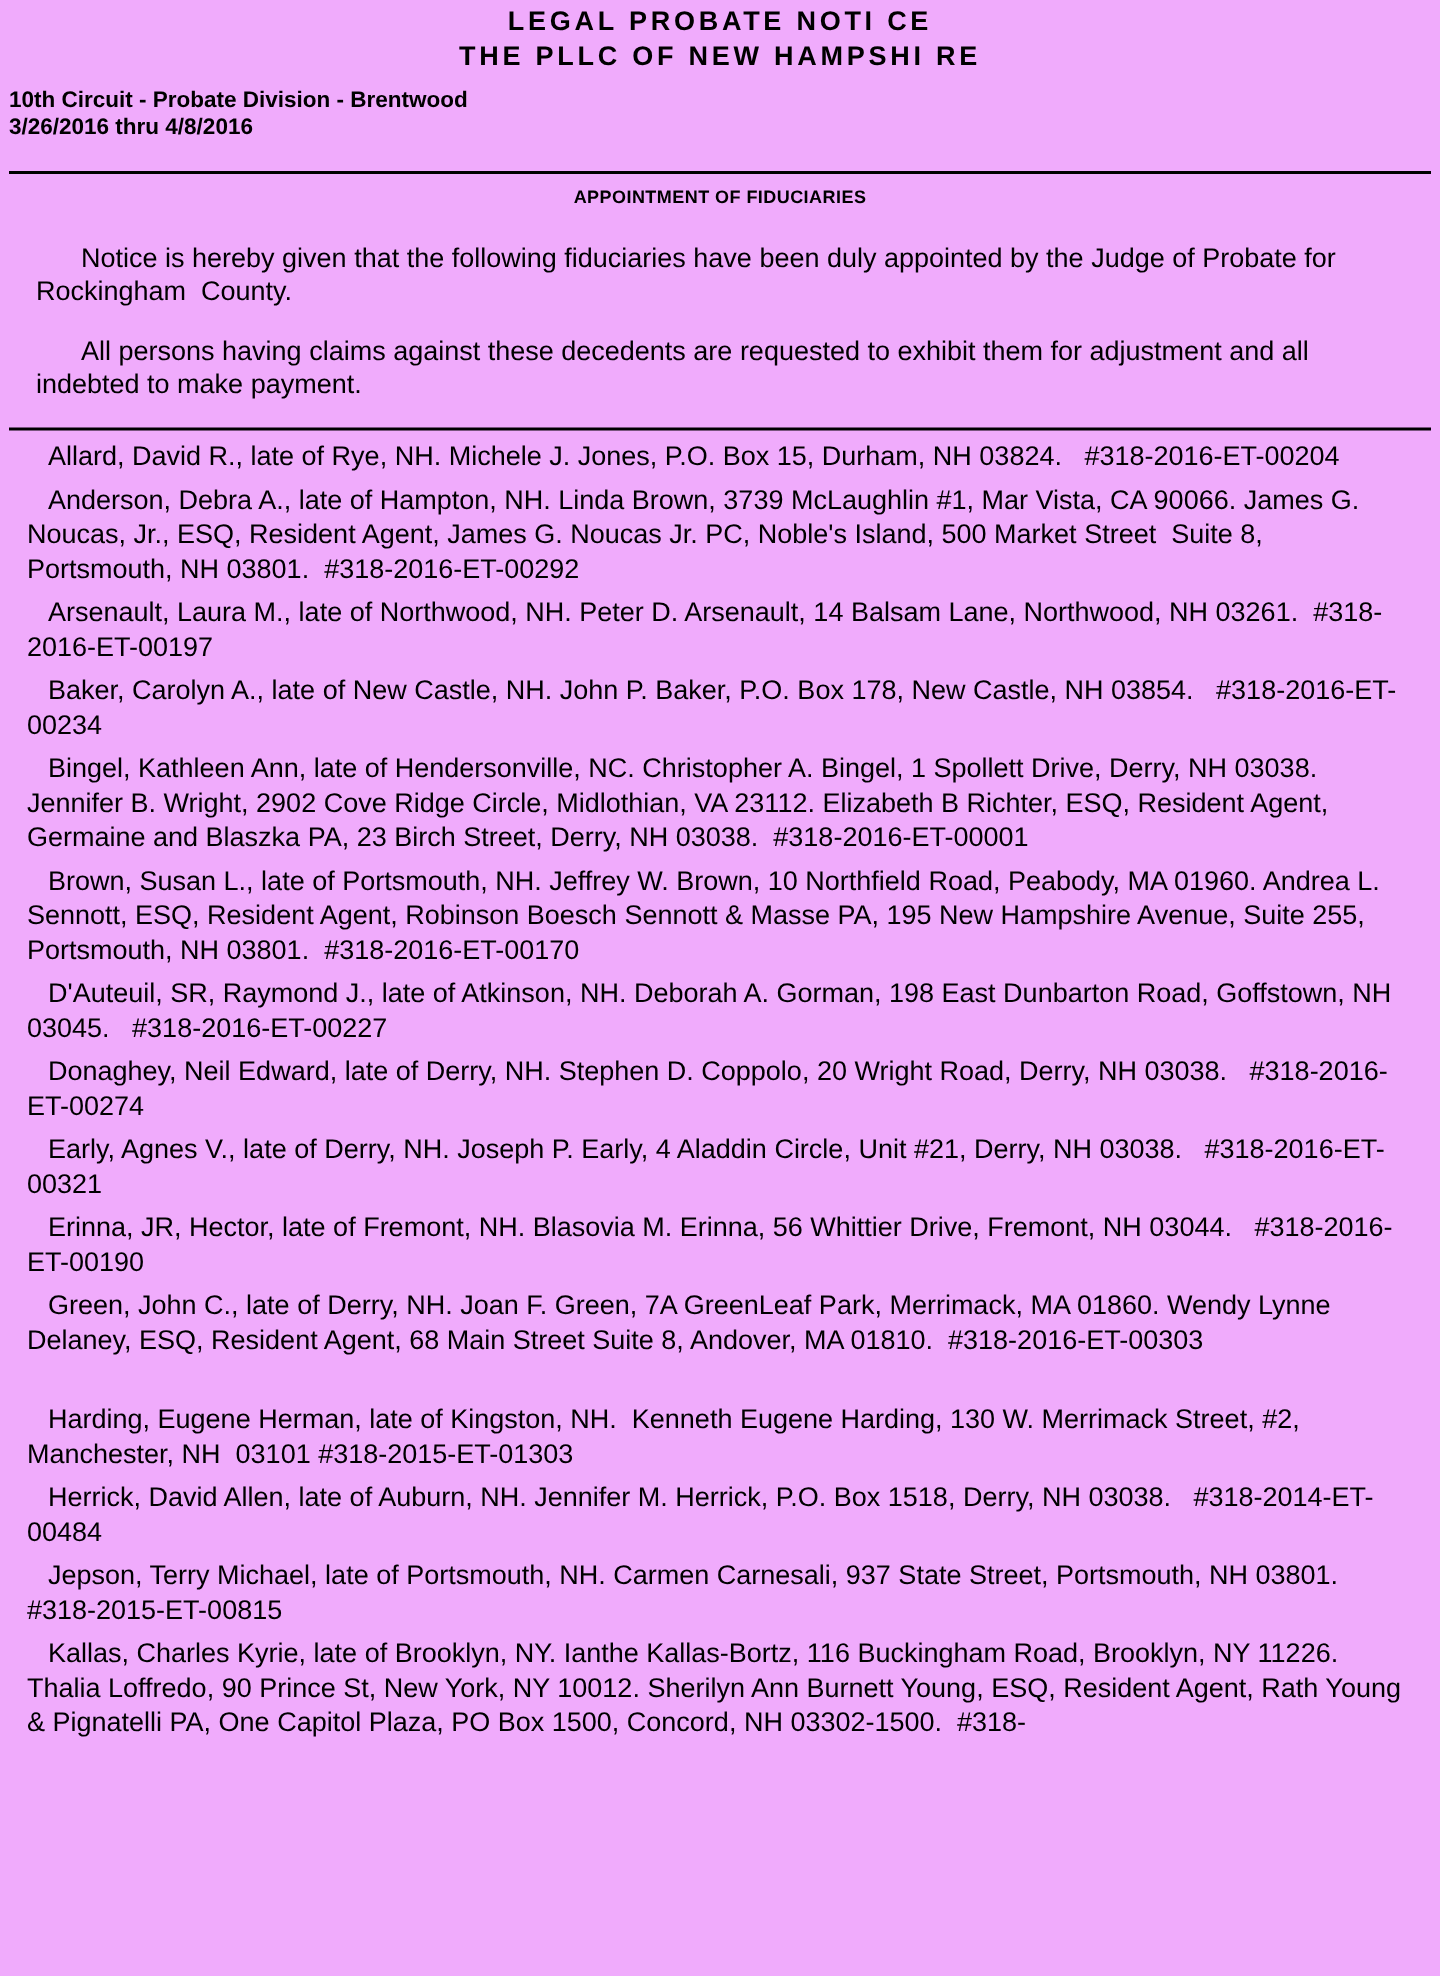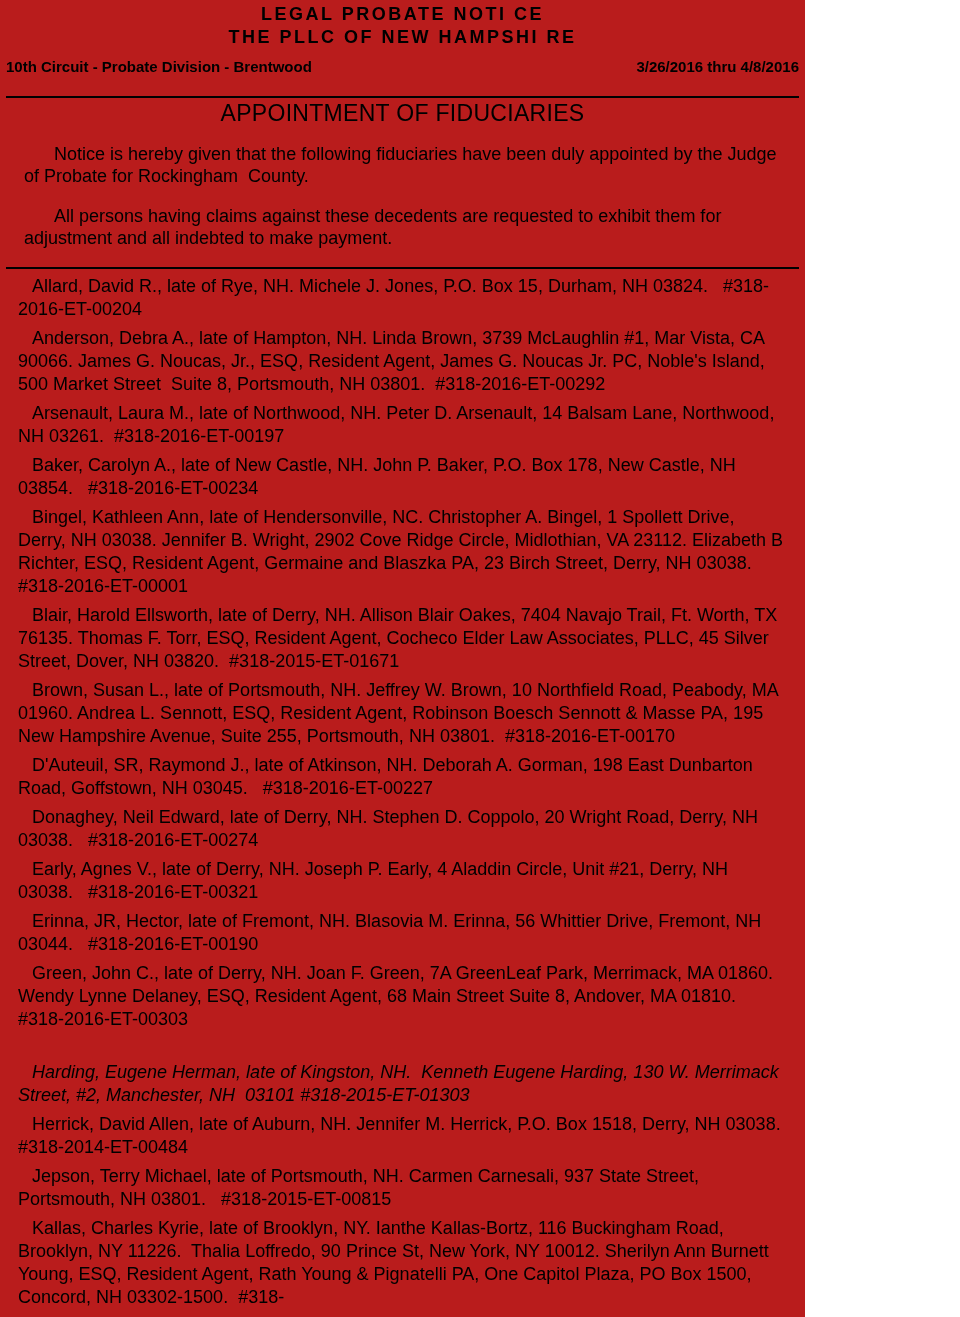--- a/index.html
+++ b/index.html
@@ -1,45 +1,45 @@
 <!DOCTYPE html>
 <html><head>
 <meta charset="utf-8">
 <style>
   html,body{margin:0;padding:0;background:#fff;}
   .page{
-    width:805px;height:1317px;overflow:hidden;box-sizing:border-box;
-    background:#b91c1c;color:#000;
+    width:960px;height:1317px;overflow:hidden;box-sizing:border-box;
+    background:#f0abfc;color:#000;
     font-family:"Liberation Sans","DejaVu Sans",sans-serif;
     font-size:18px;line-height:23px;
     padding:3px 6px 0 6px;
   }
   .title-block{text-align:center;}
   .title-line{
     font-weight:bold;font-size:18px;line-height:23px;letter-spacing:2.5px;
   }
   .subheader{
     display:flex;justify-content:space-between;align-items:baseline;
-    font-weight:bold;font-size:15px;line-height:18px;margin-top:9px;
+    font-weight:bold;font-size:15px;line-height:18px;margin-top:9px;flex-direction:column;
   }
   .rule{border:none;border-top:2px solid #000;margin:0;}
   .rule-top{margin-top:20px;}
   .rule-mid{margin-top:4px;}
   .section-heading{
-    text-align:center;font-size:23px;font-weight:normal;
+    text-align:center;font-size:12px;font-weight:bold;
     letter-spacing:0.3px;margin:4px 0 2px 0;line-height:23px;
   }
   .intro{
     margin:18px;text-indent:30px;white-space:pre-wrap;line-height:22px;
   }
   .entries{margin:0;}
   .entry{
     margin:6px 12px;text-indent:14px;white-space:pre-wrap;line-height:23px;
   }
-  .gap-before{margin-top:30px;font-style:italic;}
+  .gap-before{margin-top:30px;}
 </style>
 </head>
 <body>
 
 <div class="page">
 
   <div class="title-block">
     <div class="title-line">LEGAL PROBATE NOTI CE</div>
     <div class="title-line">THE PLLC OF NEW HAMPSHI RE</div>
   </div>
@@ -57,21 +57,20 @@
   <p class="intro">All persons having claims against these decedents are requested to exhibit them for adjustment and all indebted to make payment.</p>
 
   <hr class="rule rule-mid">
 
   <div class="entries">
       <p class="entry">Allard, David R., late of Rye, NH. Michele J. Jones, P.O. Box 15, Durham, NH 03824.   #318-2016-ET-00204</p>
       <p class="entry">Anderson, Debra A., late of Hampton, NH. Linda Brown, 3739 McLaughlin #1, Mar Vista, CA 90066. James G. Noucas, Jr., ESQ, Resident Agent, James G. Noucas Jr. PC, Noble's Island, 500 Market Street  Suite 8, Portsmouth, NH 03801.  #318-2016-ET-00292</p>
       <p class="entry">Arsenault, Laura M., late of Northwood, NH. Peter D. Arsenault, 14 Balsam Lane, Northwood, NH 03261.  #318-2016-ET-00197</p>
       <p class="entry">Baker, Carolyn A., late of New Castle, NH. John P. Baker, P.O. Box 178, New Castle, NH 03854.   #318-2016-ET-00234</p>
       <p class="entry">Bingel, Kathleen Ann, late of Hendersonville, NC. Christopher A. Bingel, 1 Spollett Drive, Derry, NH 03038. Jennifer B. Wright, 2902 Cove Ridge Circle, Midlothian, VA 23112. Elizabeth B Richter, ESQ, Resident Agent, Germaine and Blaszka PA, 23 Birch Street, Derry, NH 03038.  #318-2016-ET-00001</p>
-      <p class="entry">Blair, Harold Ellsworth, late of Derry, NH. Allison Blair Oakes, 7404 Navajo Trail, Ft. Worth, TX 76135. Thomas F. Torr, ESQ, Resident Agent, Cocheco Elder Law Associates, PLLC, 45 Silver Street, Dover, NH 03820.  #318-2015-ET-01671</p>
       <p class="entry">Brown, Susan L., late of Portsmouth, NH. Jeffrey W. Brown, 10 Northfield Road, Peabody, MA 01960. Andrea L. Sennott, ESQ, Resident Agent, Robinson Boesch Sennott &amp; Masse PA, 195 New Hampshire Avenue, Suite 255, Portsmouth, NH 03801.  #318-2016-ET-00170</p>
       <p class="entry">D'Auteuil, SR, Raymond J., late of Atkinson, NH. Deborah A. Gorman, 198 East Dunbarton Road, Goffstown, NH 03045.   #318-2016-ET-00227</p>
       <p class="entry">Donaghey, Neil Edward, late of Derry, NH. Stephen D. Coppolo, 20 Wright Road, Derry, NH 03038.   #318-2016-ET-00274</p>
       <p class="entry">Early, Agnes V., late of Derry, NH. Joseph P. Early, 4 Aladdin Circle, Unit #21, Derry, NH 03038.   #318-2016-ET-00321</p>
       <p class="entry">Erinna, JR, Hector, late of Fremont, NH. Blasovia M. Erinna, 56 Whittier Drive, Fremont, NH 03044.   #318-2016-ET-00190</p>
       <p class="entry">Green, John C., late of Derry, NH. Joan F. Green, 7A GreenLeaf Park, Merrimack, MA 01860. Wendy Lynne Delaney, ESQ, Resident Agent, 68 Main Street Suite 8, Andover, MA 01810.  #318-2016-ET-00303</p>
       <p class="entry gap-before">Harding, Eugene Herman, late of Kingston, NH.  Kenneth Eugene Harding, 130 W. Merrimack Street, #2, Manchester, NH  03101 #318-2015-ET-01303</p>
       <p class="entry">Herrick, David Allen, late of Auburn, NH. Jennifer M. Herrick, P.O. Box 1518, Derry, NH 03038.   #318-2014-ET-00484</p>
       <p class="entry">Jepson, Terry Michael, late of Portsmouth, NH. Carmen Carnesali, 937 State Street, Portsmouth, NH 03801.   #318-2015-ET-00815</p>
       <p class="entry">Kallas, Charles Kyrie, late of Brooklyn, NY. Ianthe Kallas-Bortz, 116 Buckingham Road, Brooklyn, NY 11226.  Thalia Loffredo, 90 Prince St, New York, NY 10012. Sherilyn Ann Burnett Young, ESQ, Resident Agent, Rath Young &amp; Pignatelli PA, One Capitol Plaza, PO Box 1500, Concord, NH 03302-1500.  #318-</p>

